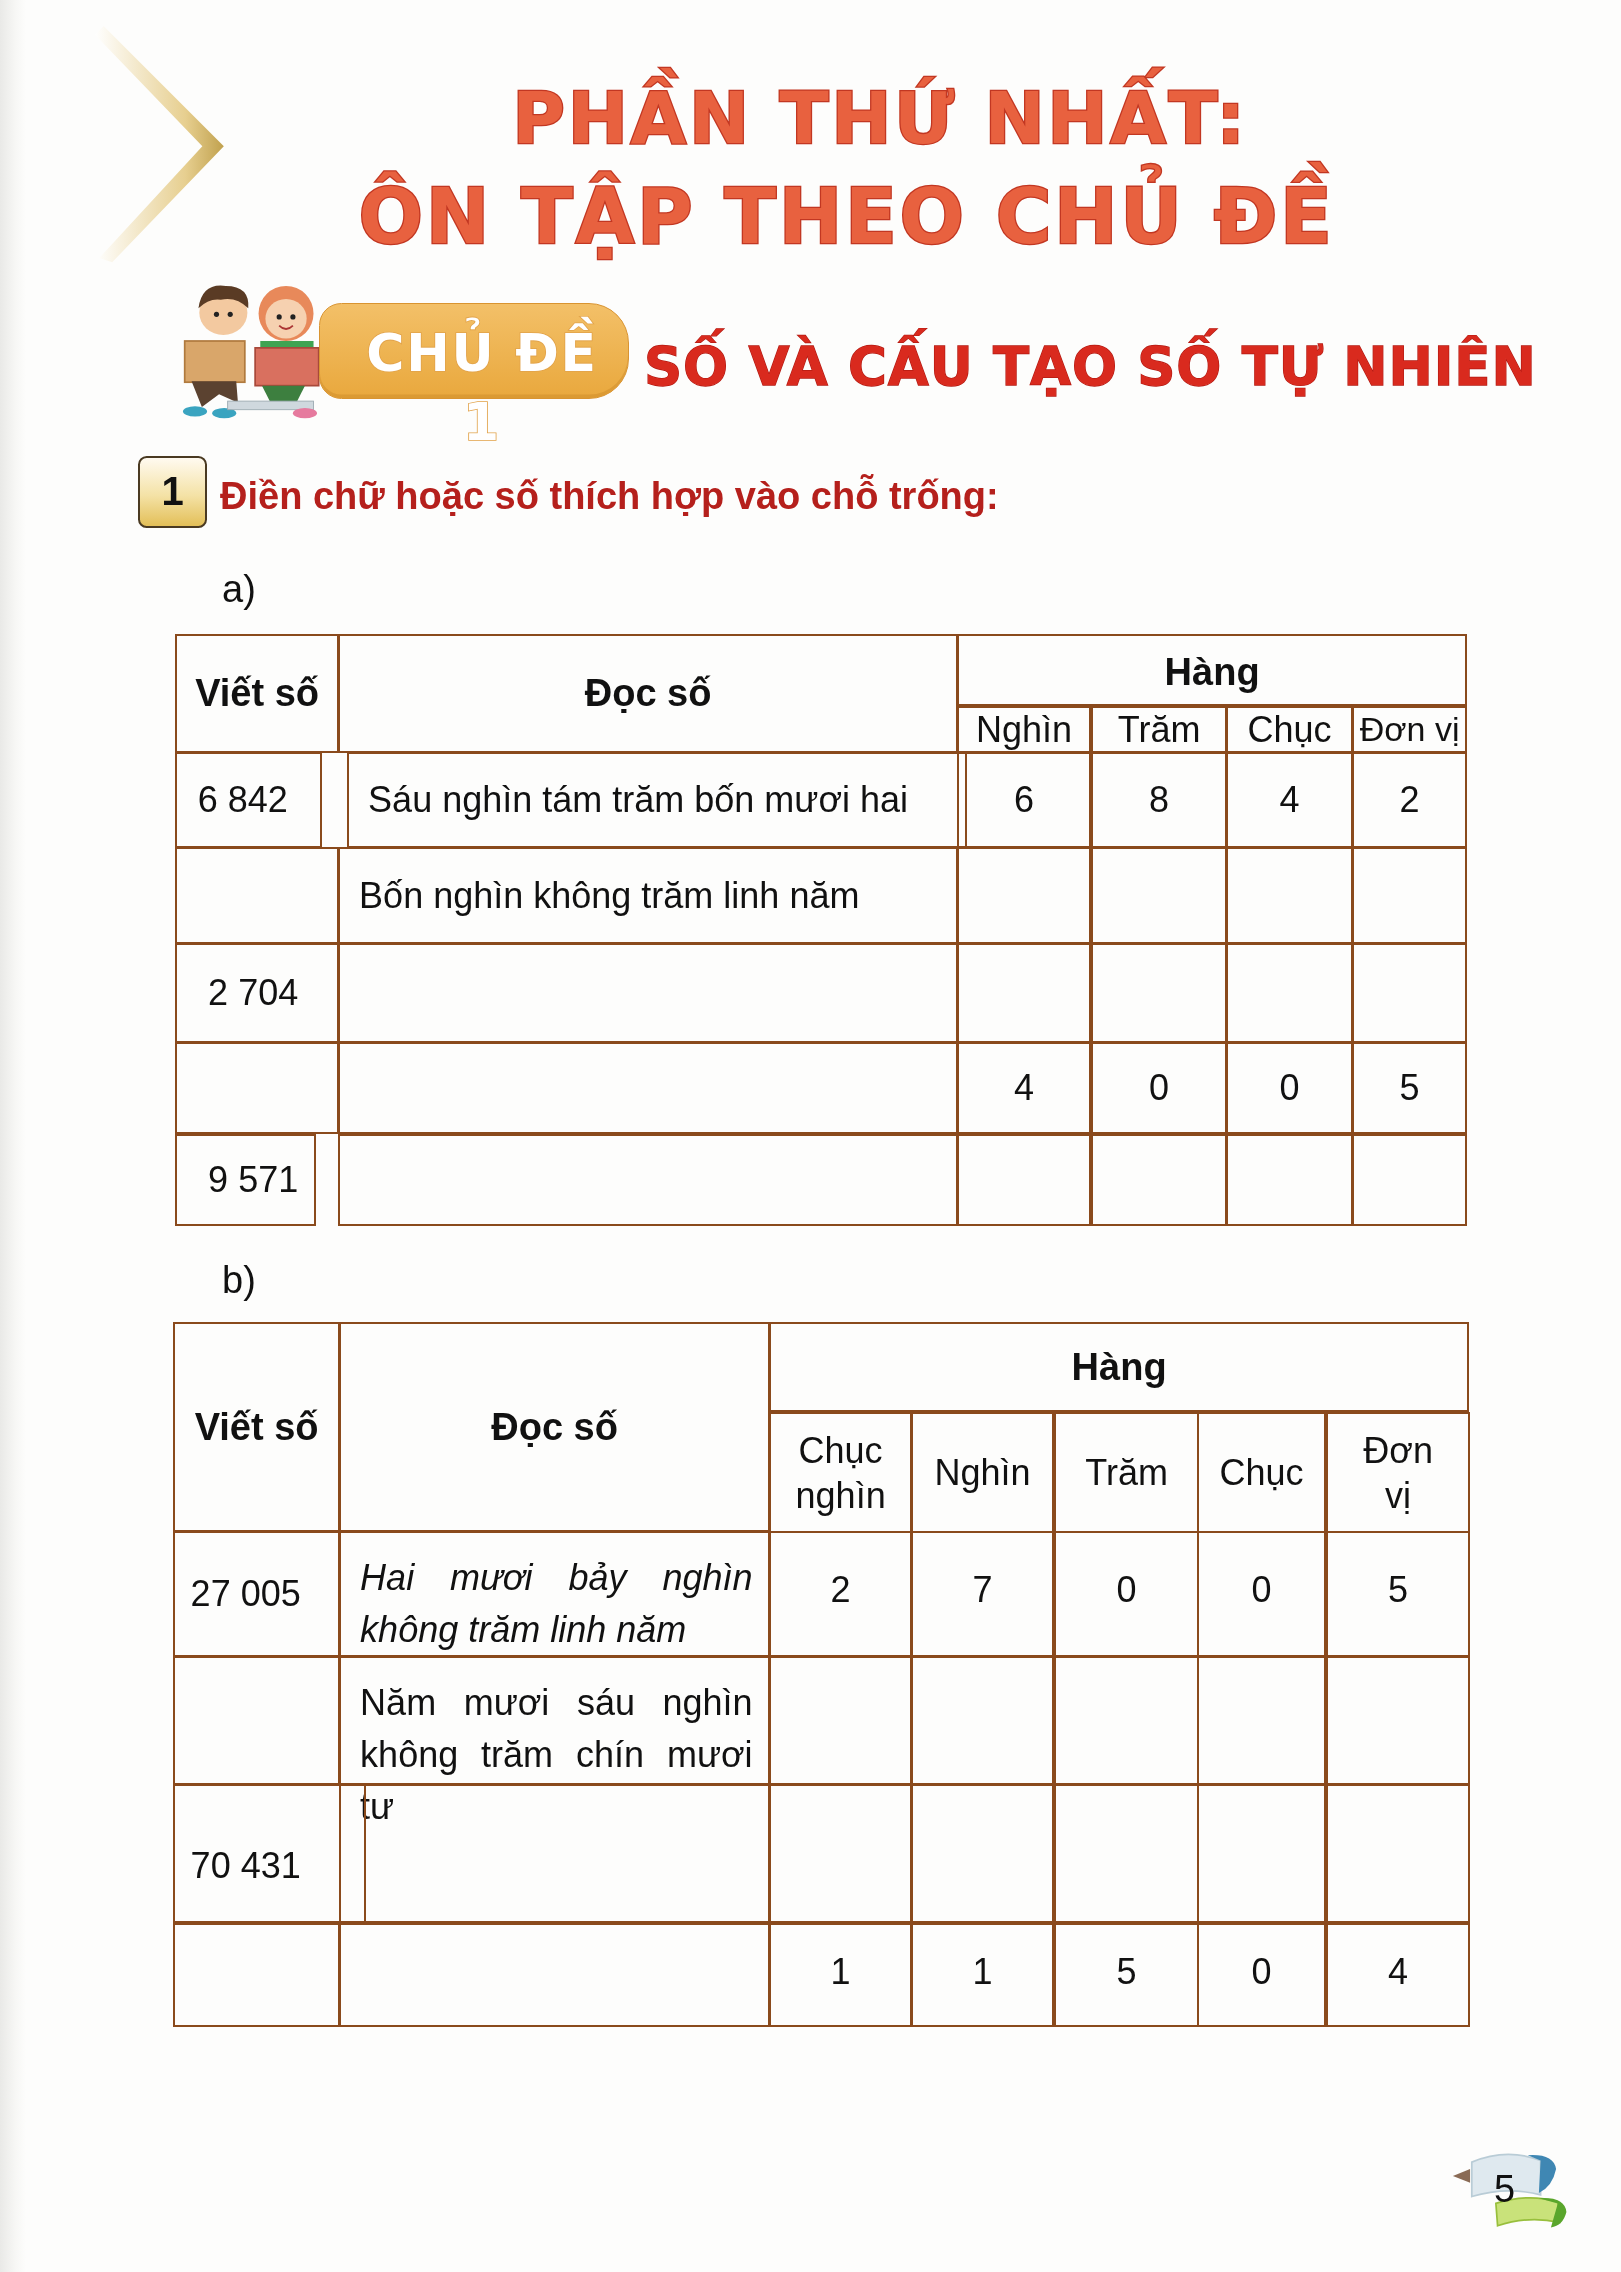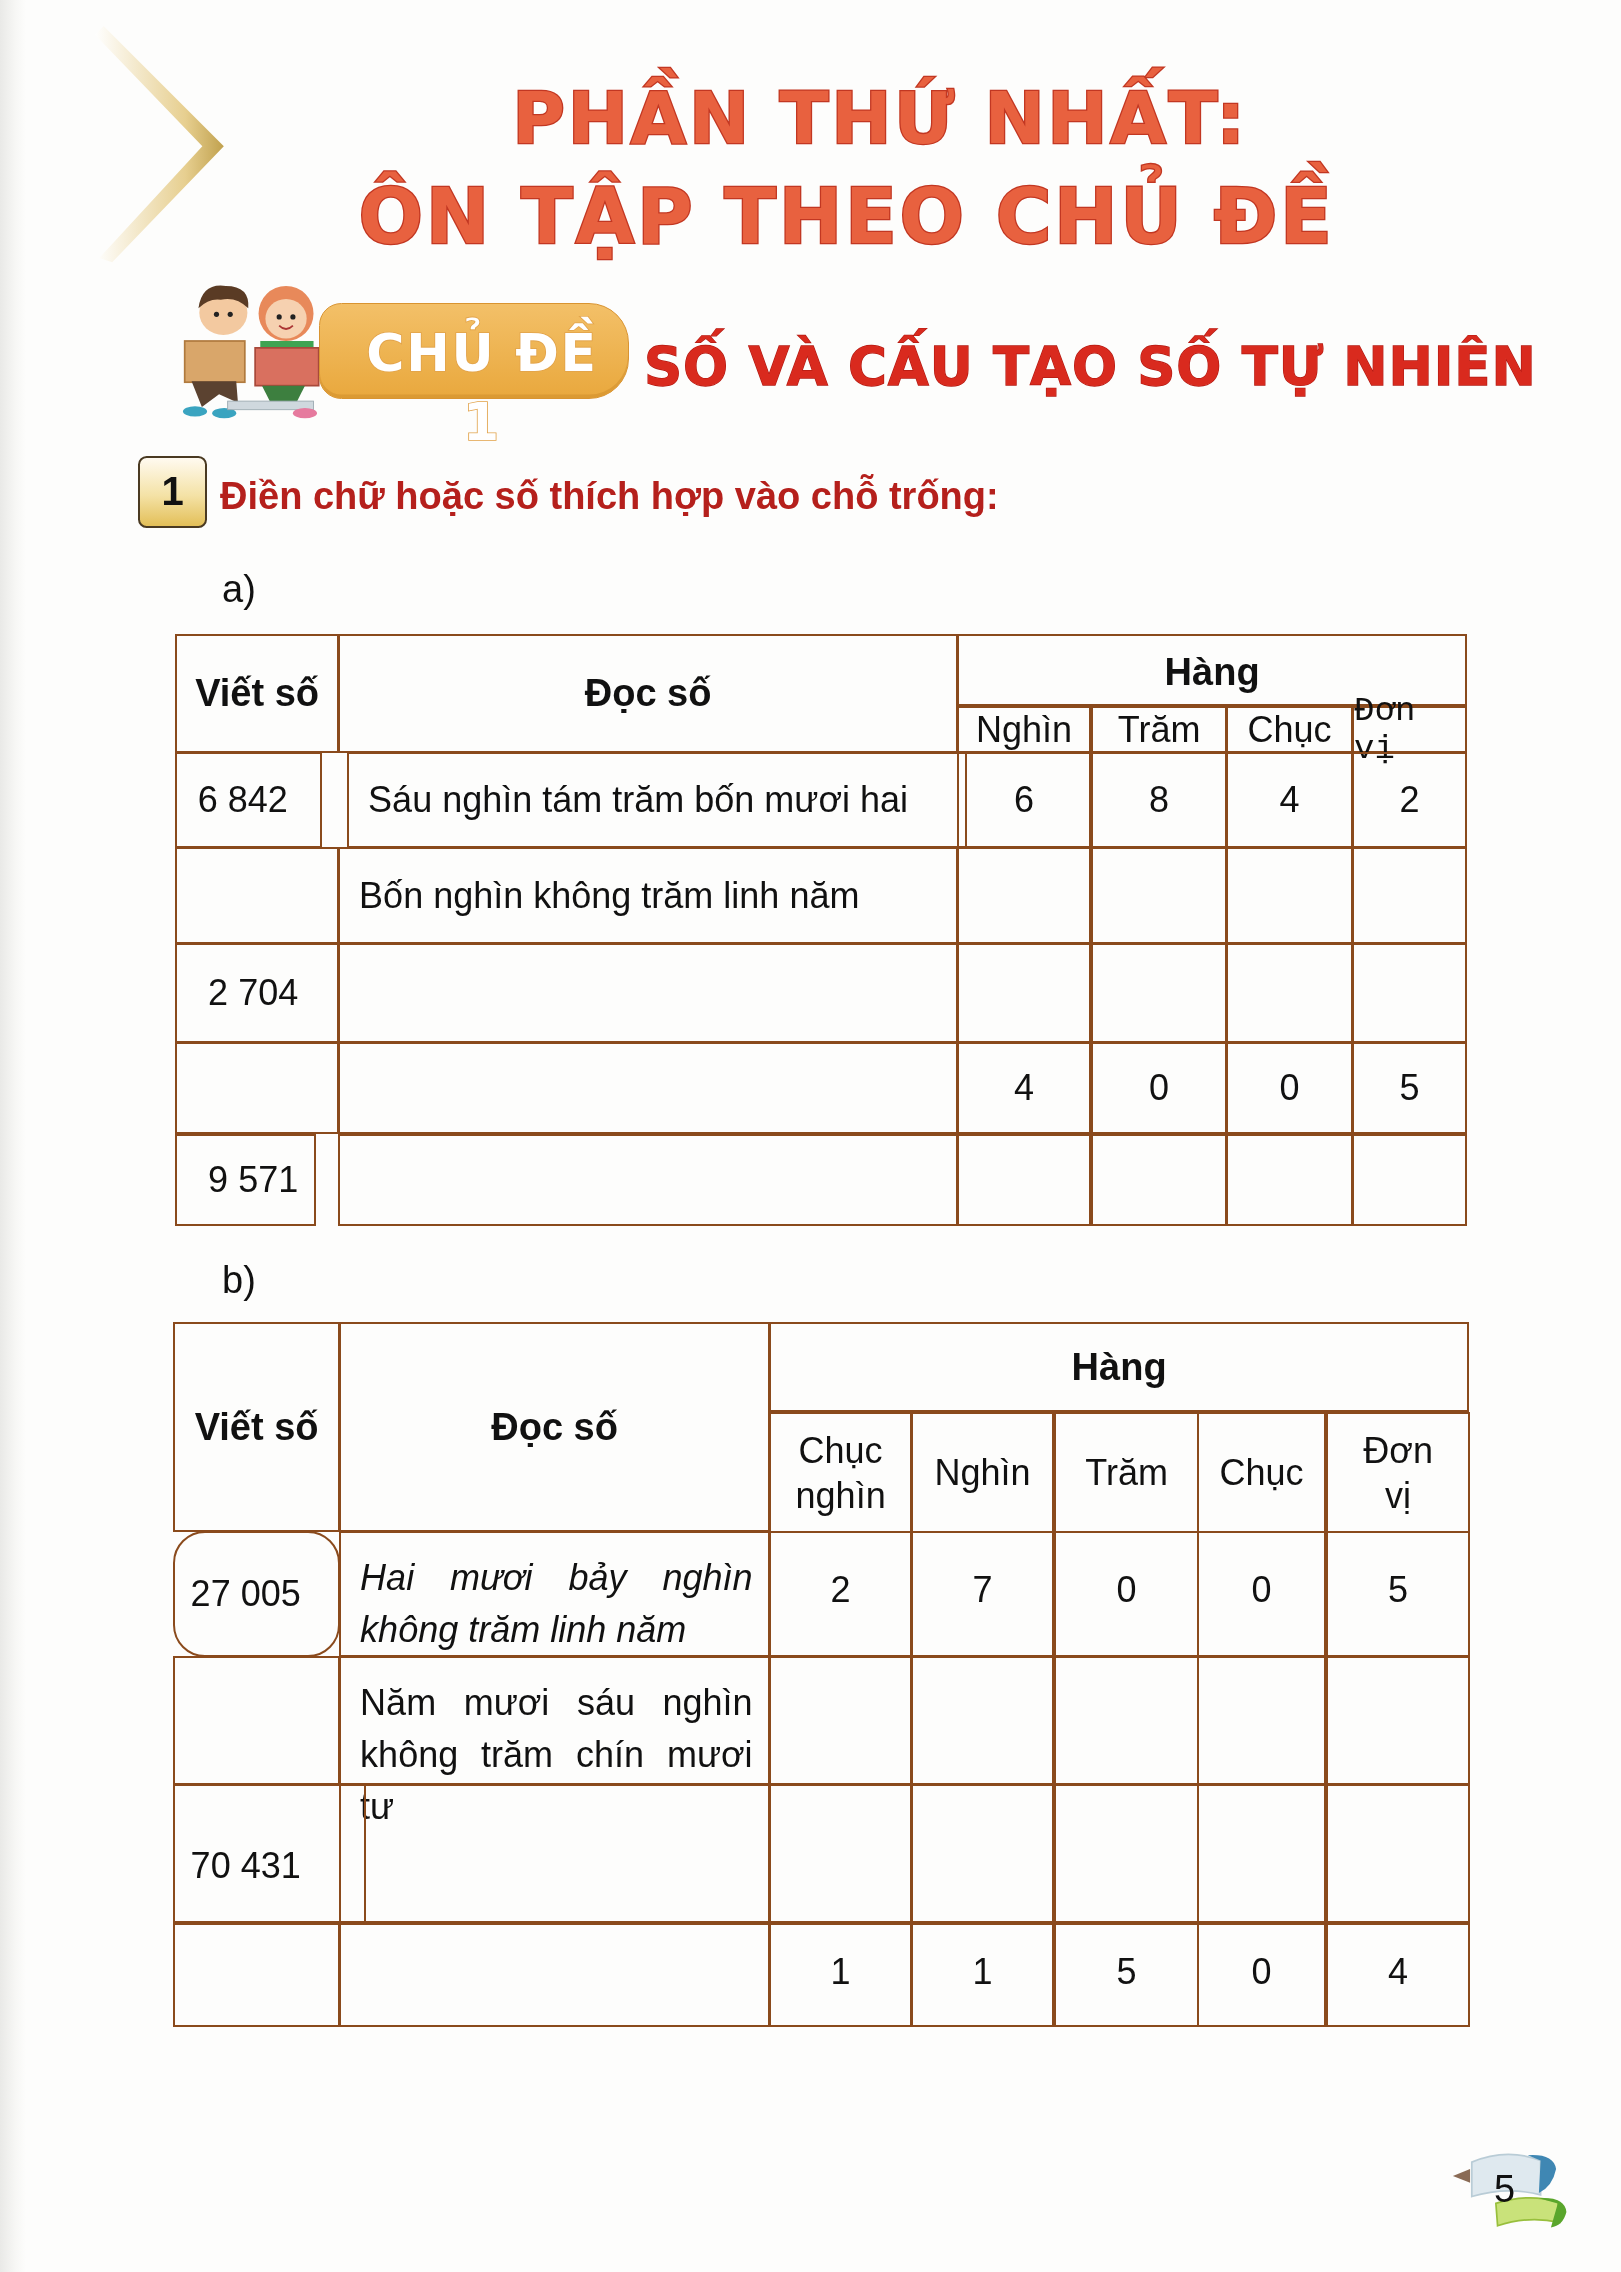--- a/index.html
+++ b/index.html
@@ -137,21 +137,21 @@
 <div class="part-label a">a)</div>
 
 <div class="tbl">
 
   <div class="cell hdr" style="left:176px;top:635px;width:164px;height:119px;">Viết số</div>
   <div class="cell hdr" style="left:339px;top:635px;width:620px;height:119px;">Đọc số</div>
   <div class="cell hdr" style="left:958px;top:635px;width:510px;height:72px;padding-top:5.2px;">Hàng</div>
   <div class="cell sub" style="left:958px;top:707px;width:134px;height:47px;">Nghìn</div>
   <div class="cell sub" style="left:1092px;top:707px;width:136px;height:47px;">Trăm</div>
   <div class="cell sub" style="left:1227px;top:707px;width:127px;height:47px;">Chục</div>
-  <div class="cell sub" style="left:1353px;top:707px;width:115px;height:47px;font-size:34px;font-family:Liberation Mono, monospace;">Đơn vị</div>
+  <div class="cell sub" style="left:1353px;top:707px;width:115px;height:47px;font-size:34px;">Đơn vị</div>
 
   <div class="cell left" style="left:176px;top:753px;width:147px;height:96px;">6 842</div>
   <div class="cell read" style="left:348px;top:753px;width:620px;height:96px;">Sáu nghìn tám trăm bốn mươi hai</div>
   <div class="cell" style="left:958px;top:753px;width:134px;height:96px;">6</div>
   <div class="cell" style="left:1092px;top:753px;width:136px;height:96px;">8</div>
   <div class="cell" style="left:1227px;top:753px;width:127px;height:96px;">4</div>
   <div class="cell" style="left:1353px;top:753px;width:115px;height:96px;">2</div>
 
   <div class="cell left" style="left:176px;top:848px;width:164px;height:97px;"></div>
   <div class="cell read" style="left:339px;top:848px;width:620px;height:97px;">Bốn nghìn không trăm linh năm</div>
@@ -193,21 +193,21 @@
   <div class="cell sub" style="left:770px;top:1413px;width:143px;height:121px;">
     <div class="sub2"><span>Chục</span><br><span>nghìn</span></div>
   </div>
   <div class="cell sub" style="left:912px;top:1413px;width:143px;height:121px;">Nghìn</div>
   <div class="cell sub" style="left:1055px;top:1413px;width:145px;height:121px;">Trăm</div>
   <div class="cell sub" style="left:1198px;top:1413px;width:129px;height:121px;">Chục</div>
   <div class="cell sub" style="left:1327px;top:1413px;width:144px;height:121px;">
     <div class="sub2"><span>Đơn</span><br><span>vị</span></div>
   </div>
 
-  <div class="cell left" style="left:174px;top:1532px;width:167px;height:126px;padding-left:15.5px;border-radius:32px;">27 005</div>
+  <div class="cell left" style="left:174px;top:1532px;width:167px;height:126px;padding-left:15.5px;">27 005</div>
   <div class="cell justify" style="left:340px;top:1532px;width:431px;height:126px;font-style:italic;">
     <span class="l1">Hai mươi bảy nghìn</span>
     <span class="l2">không trăm linh năm</span>
   </div>
   <div class="cell" style="left:770px;top:1532px;width:143px;height:126px;padding-bottom:8.6px;">2</div>
   <div class="cell" style="left:912px;top:1532px;width:143px;height:126px;padding-bottom:8.6px;">7</div>
   <div class="cell" style="left:1055px;top:1532px;width:145px;height:126px;padding-bottom:8.6px;">0</div>
   <div class="cell" style="left:1198px;top:1532px;width:129px;height:126px;padding-bottom:8.6px;">0</div>
   <div class="cell" style="left:1327px;top:1532px;width:144px;height:126px;padding-bottom:8.6px;">5</div>
 

